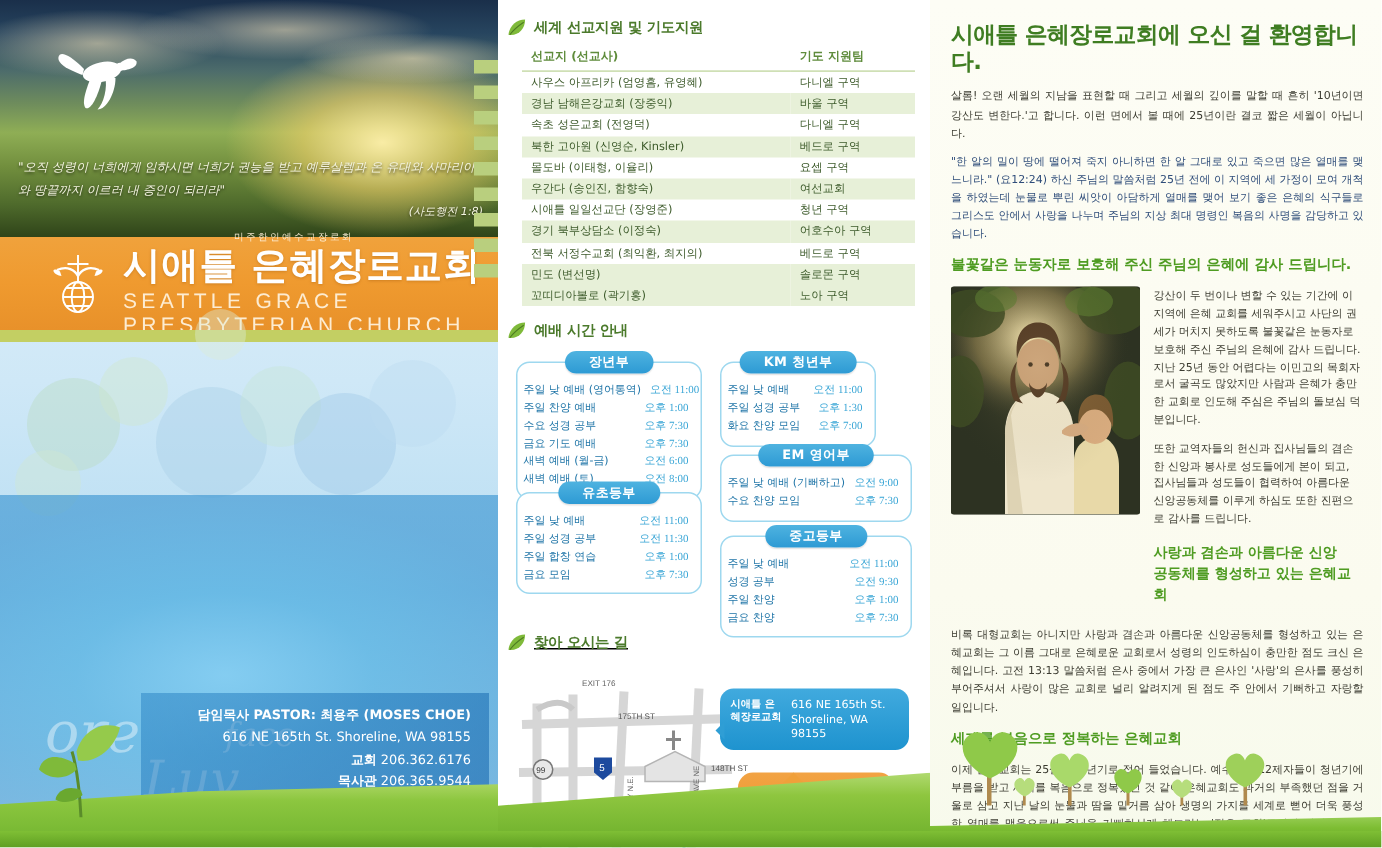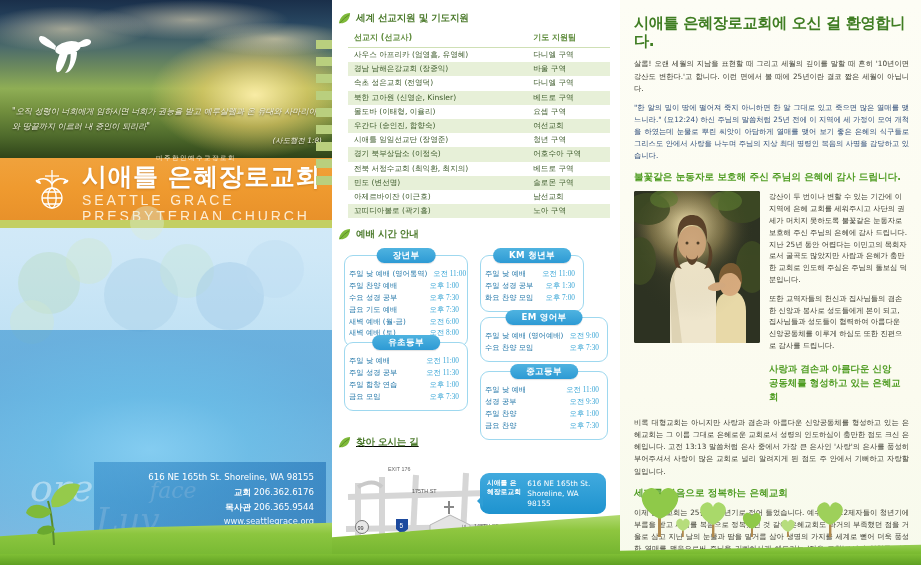--- a/index.html
+++ b/index.html
@@ -274,20 +274,21 @@
     <div class="bokeh" style="left:246px;top:240px;width:58px;height:58px;background:#bcdcf0;"></div>
     <div class="bokeh" style="left:10px;top:300px;width:44px;height:44px;background:#cfe8d2;"></div>
     <div class="bokeh" style="left:130px;top:206px;width:34px;height:34px;background:#dcecd6;"></div>
 
     <div class="blue-wash"></div>
     <div class="script-deco" style="left:30px;top:466px;font-size:38px;">ore</div>
     <div class="script-deco" style="left:96px;top:500px;font-size:34px;">Luv</div>
     <div class="script-deco" style="left:150px;top:478px;font-size:22px;">face</div>
 
     <div class="contact-box">
+      <div class="ln bold">담임목사 PASTOR: 최용주 (MOSES CHOE)</div>
       <div class="ln">616 NE 165th St. Shoreline, WA 98155</div>
       <div class="ln"><span class="bold">교회</span>
         <span>206.362.6176</span></div>
       <div class="ln"><span class="bold">목사관</span>
         <span>206.365.9544</span></div>
       <div class="web">www.seattlegrace.org</div>
     </div>
 
     <div class="grass-left"></div>
     <svg class="sprout" viewBox="0 0 60 70">
@@ -350,24 +351,20 @@
               <td class="col2">어호수아 구역</td>
             </tr>
             <tr>
               <td>전북 서정수교회 (최익환, 최지의)</td>
               <td class="col2">베드로 구역</td>
             </tr>
             <tr class="alt">
               <td>민도 (변선명)</td>
               <td class="col2">솔로몬 구역</td>
             </tr>
-            <tr>
-              <td>아제르바이잔 (이근호)</td>
-              <td class="col2">남선교회</td>
-            </tr>
             <tr class="alt">
               <td>꼬띠디아볼로 (곽기홍)</td>
               <td class="col2">노아 구역</td>
             </tr>
           </tbody>
       </table>
     </div>
 
     <div class="sec-head" style="margin-top:10px;">
       <svg class="leaf-ic" viewBox="0 0 14 14">
@@ -446,21 +443,21 @@
               <span class="nm">금요 모임</span>
               <span class="tm">오후 7:30</span>
             </div>
           </div>
       </div>
 
       <div class="svc-box" style="left:148px;top:68px;width:128px;">
         <div class="svc-cap">EM 영어부</div>
         <div id="svc3">
             <div class="svc-row">
-              <span class="nm">주일 낮 예배 (영어예배)</span>
+              <span class="nm">주일 낮 예배 (기뻐하고)</span>
               <span class="tm">오전 9:00</span>
             </div>
             <div class="svc-row">
               <span class="nm">수요 찬양 모임</span>
               <span class="tm">오후 7:30</span>
             </div>
           </div>
       </div>
 
       <div class="svc-box" style="left:148px;top:122px;width:128px;">

